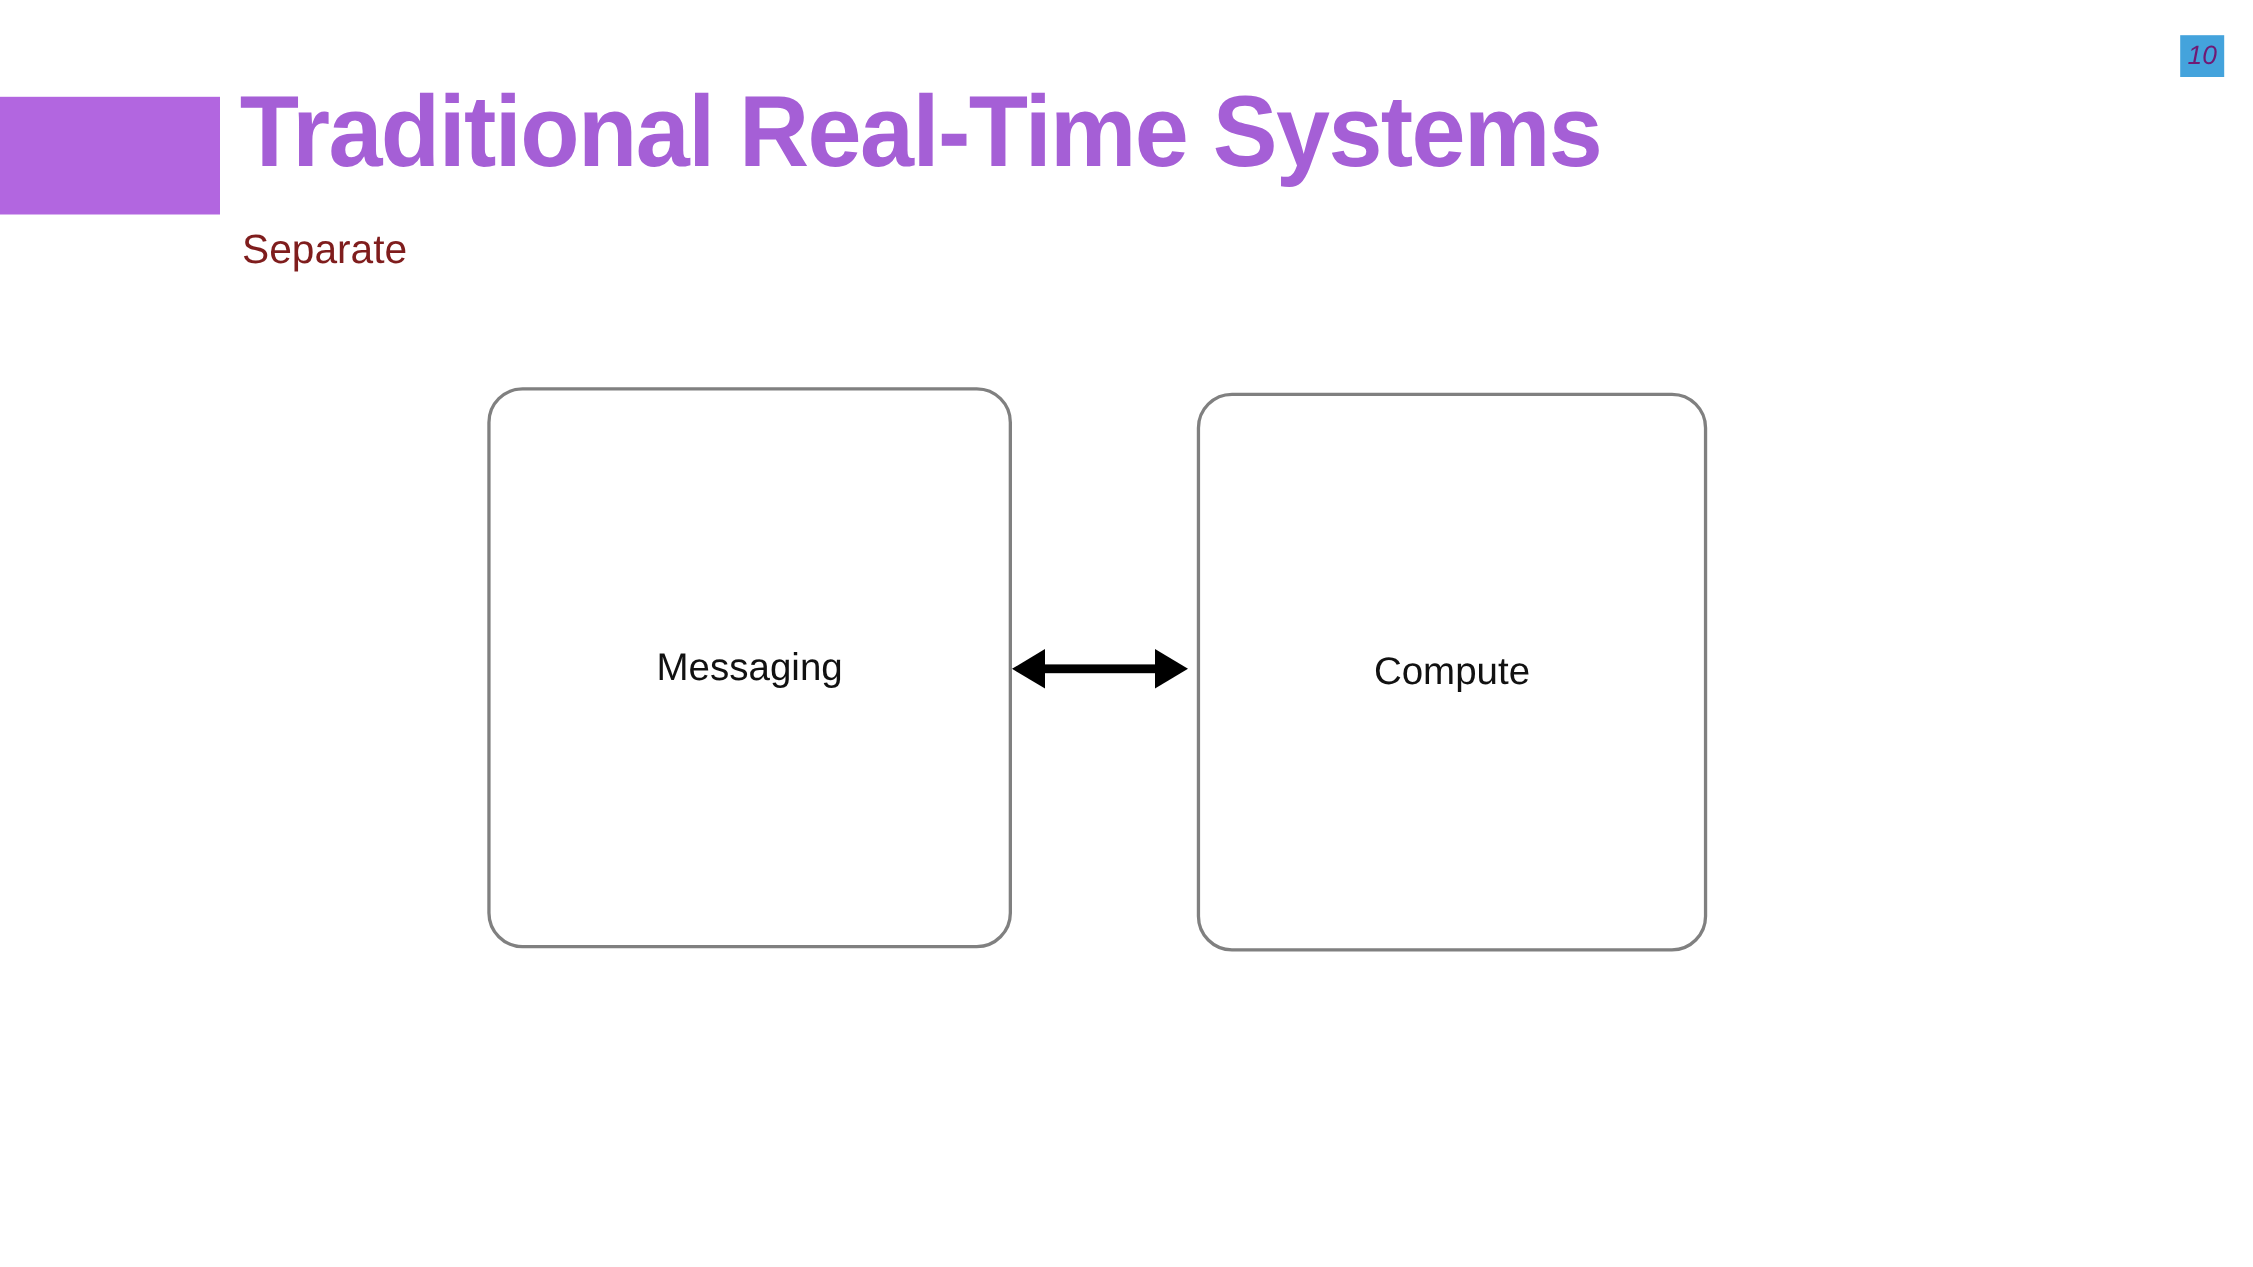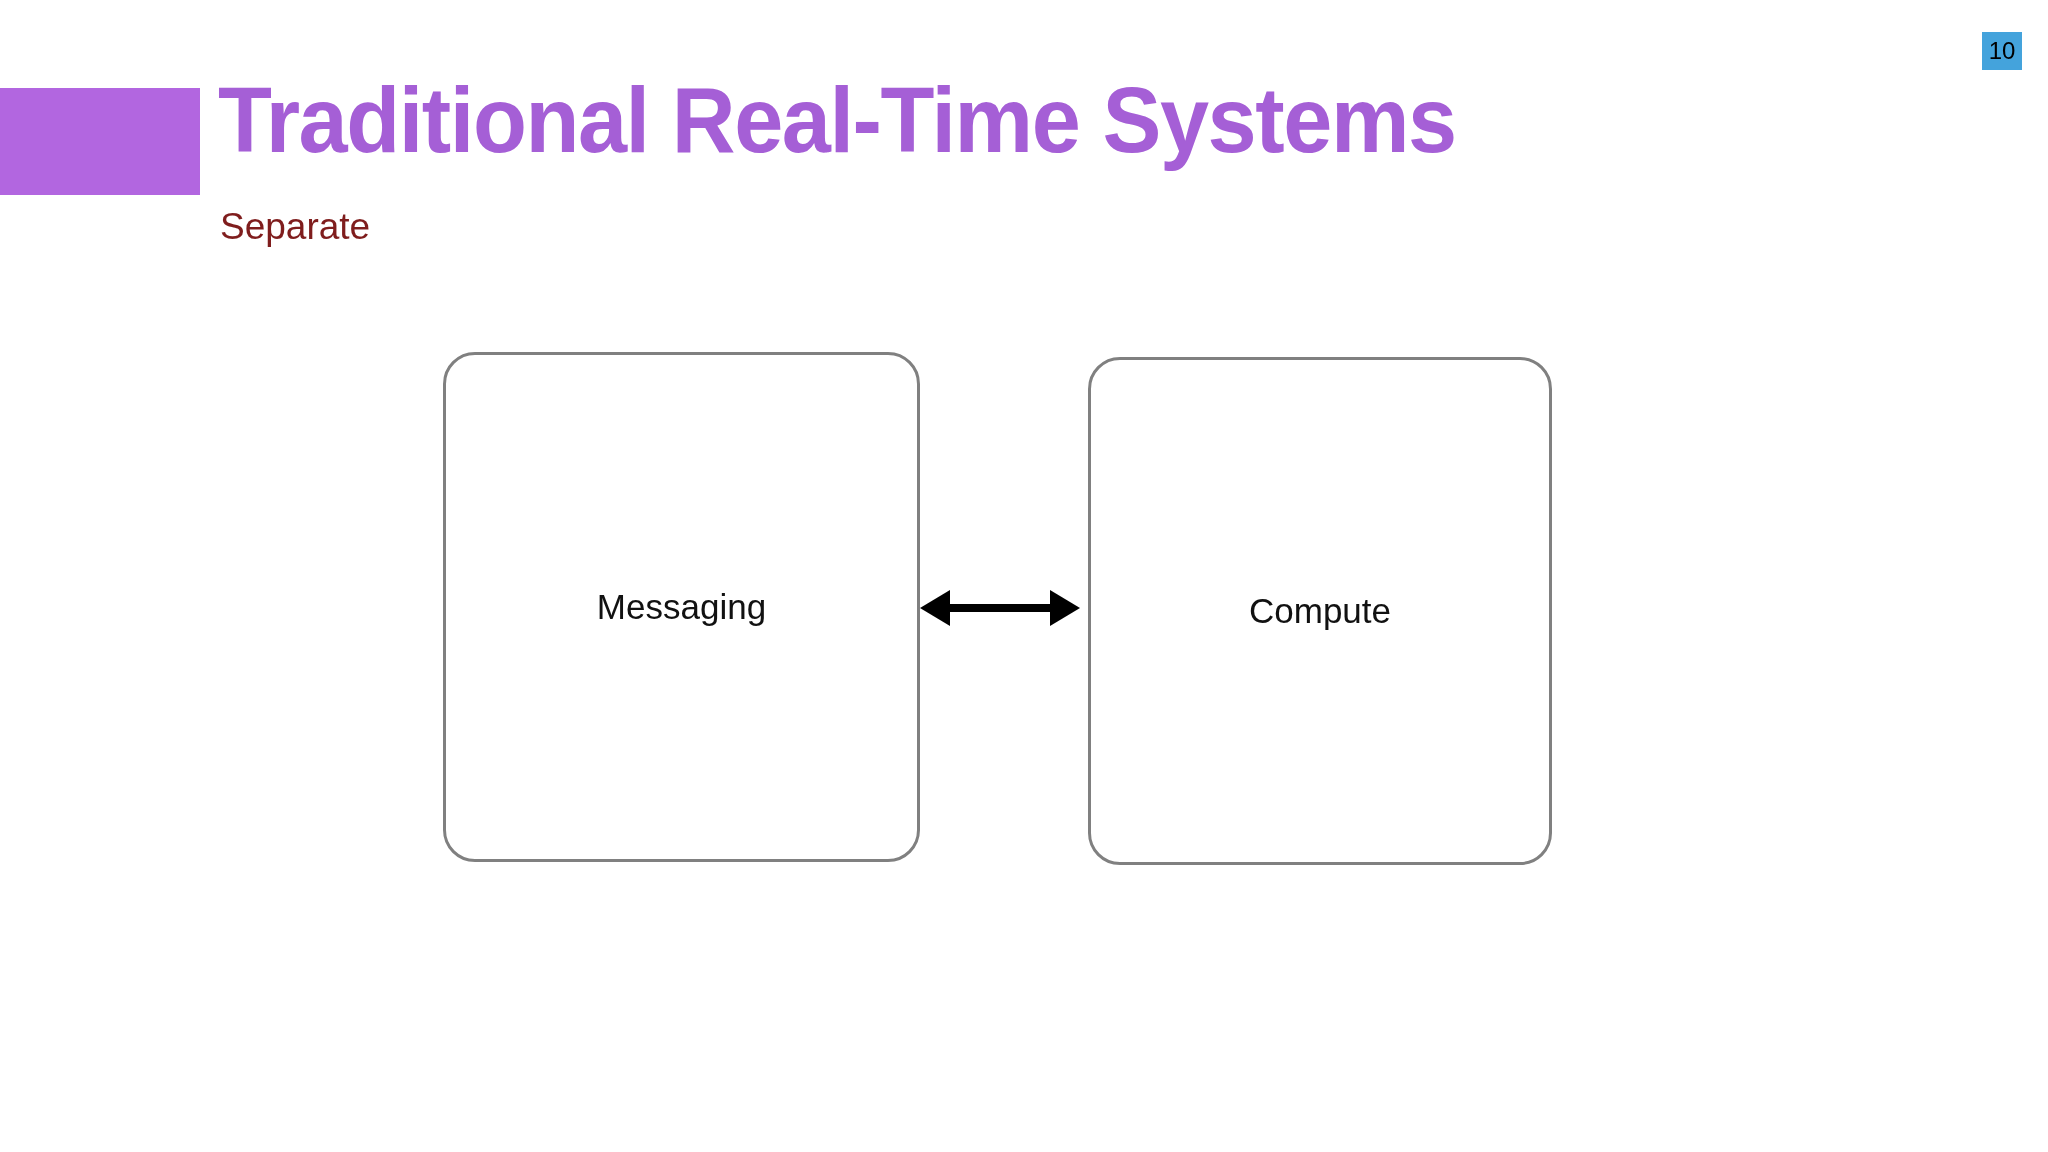--- a/index.html
+++ b/index.html
@@ -21,25 +21,26 @@
   }
 
   
   #page-badge {
     position: absolute;
     left: 1982px;
     top: 32px;
     width: 40px;
     height: 38px;
     background: #44a3dc;
-    color: #000000;
+    color: #701a75;
     font-size: 24px;
     line-height: 38px;
     text-align: center;
     letter-spacing: 0px;
+    font-style: italic;
   }
 
   
   #accent-block {
     position: absolute;
     left: 0px;
     top: 88px;
     width: 200px;
     height: 107px;
     background: #b266e0;

